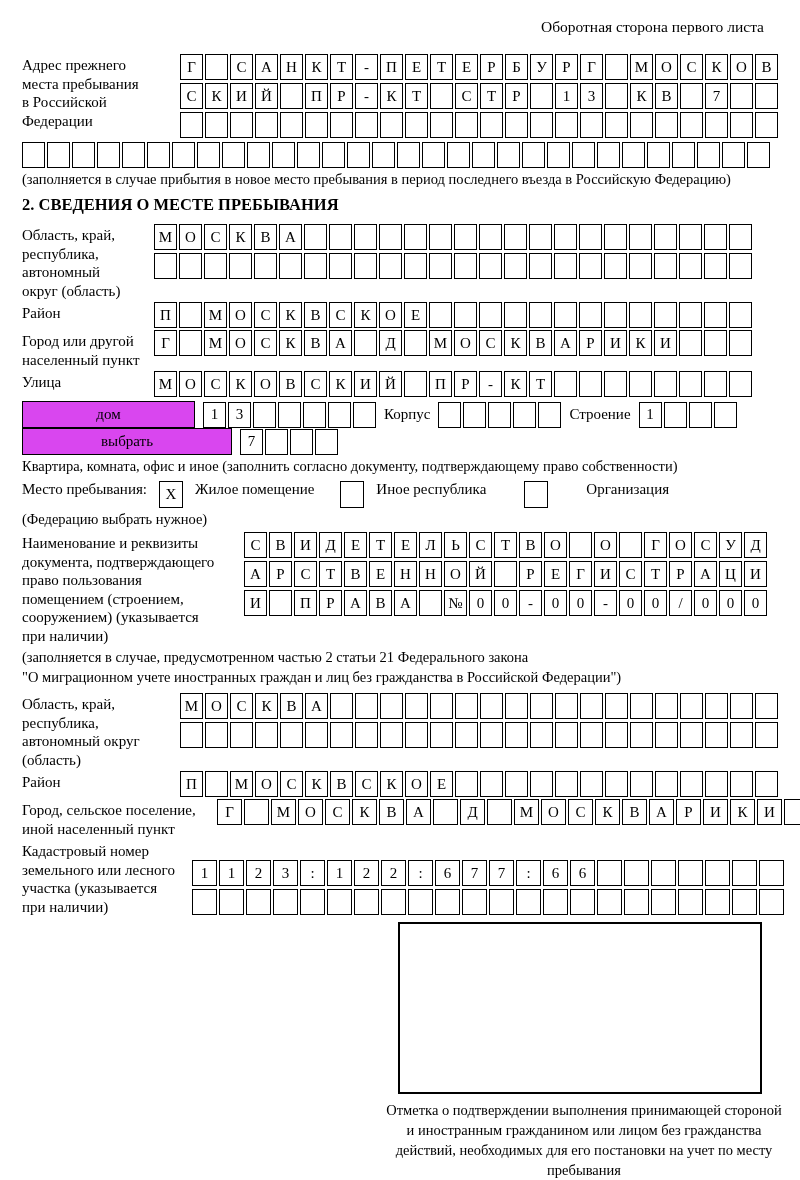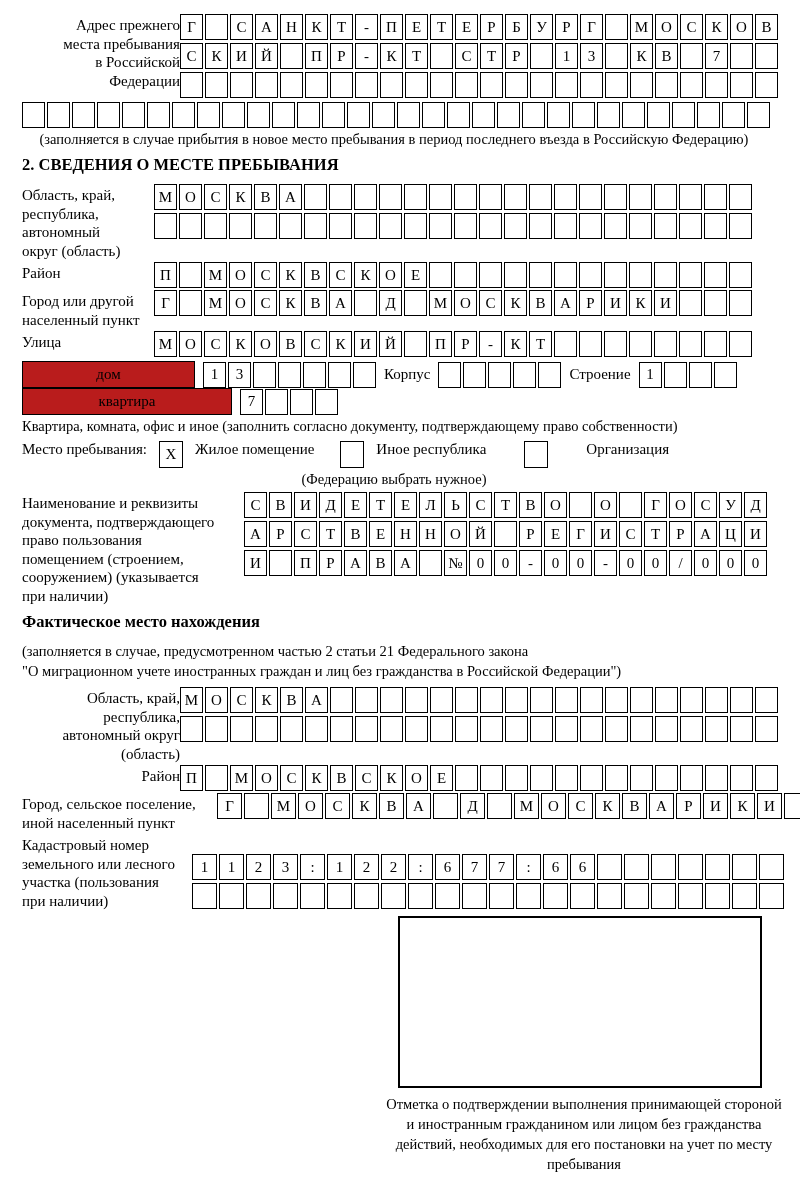--- a/index.html
+++ b/index.html
@@ -5,38 +5,38 @@
   html,body{margin:0;padding:0;}
   body{
     width:800px;height:1180px;background:#ffffff;color:#000;
     font-family:"Liberation Serif","DejaVu Serif",serif;
     font-size:15px;overflow:hidden;position:relative;
   }
   .page{padding:14px 34px 0 22px;box-sizing:border-box;width:800px;}
   .hdr{text-align:right;font-size:15.5px;margin:4px 2px 18px 0;}
   .fieldrow{display:flex;align-items:flex-start;margin-bottom:2px;}
   .lbl{white-space:pre-line;line-height:18.5px;font-size:15px;padding-top:2px;}
-  .w158{width:158px;flex:0 0 158px;text-align:right;}
+  .w158{width:158px;flex:0 0 158px;}
   .w132{width:132px;flex:0 0 132px;}
   .w222{width:222px;flex:0 0 222px;}
   .gridcol{display:flex;flex-direction:column;gap:3px;}
   .grid{display:flex;gap:2px;}
   .cell{
     box-sizing:border-box;width:23px;height:26px;flex:0 0 23px;
     border:1.6px solid #000;display:flex;align-items:center;justify-content:center;
     font-size:15px;line-height:1;background:#fff;
   }
   .wide .cell{width:25px;flex-basis:25px;}
   .fullrow{margin:4px 0 0 0;}
-  .caption{font-size:14.5px;text-align:center;margin:3px 0 4px;}
+  .caption{font-size:14.5px;text-align:left;margin:3px 0 4px;}
   .caption-left{font-size:14.5px;text-align:left;margin:3px 0 5px;}
   .sec-title{font-weight:bold;text-align:left;font-size:16.5px;margin:7px 0 9px;}
   .boxfield{
     box-sizing:border-box;border:1.6px solid #000;height:27px;
-    display:flex;align-items:center;justify-content:center;background:#b91c1c;
+    display:flex;align-items:center;justify-content:center;background:#d946ef;
   }
   .dom-box{width:173px;flex:0 0 173px;margin-right:8px;}
   .kv-box{width:210px;flex:0 0 210px;margin-right:8px;}
   .inl{display:flex;align-items:center;}
   .inl-lbl{margin:0 8px;white-space:nowrap;}
   .cb{
     box-sizing:border-box;width:24px;height:27px;border:1.6px solid #000;
     display:flex;align-items:center;justify-content:center;flex:0 0 24px;background:#fff;
   }
   .mesto{display:flex;align-items:flex-start;margin:6px 0 2px;}
@@ -52,20 +52,21 @@
   .stamp-caption{
     margin:6px 0 0 362px;width:400px;text-align:center;
     font-size:14.5px;line-height:20px;
   }
 </style>
 </head>
 <body>
 
 <div class="page">
 
+  <div class="hdr">Оборотная сторона первого листа</div>
 
   <div class="fieldrow">
     <div class="lbl w158">Адрес прежнего
 места пребывания
 в Российской
 Федерации</div>
     <div class="gridcol">
       <div class="grid">
           <span class="cell">Г</span>
           <span class="cell"></span>
@@ -359,21 +360,21 @@
     <div class="grid">
         <span class="cell">1</span>
         <span class="cell"></span>
         <span class="cell"></span>
         <span class="cell"></span>
       </div>
   </div>
 
   <div class="inl">
     <div class="boxfield kv-box">
-      <span>квартира</span>
+      <span>выбрать</span>
     </div>
     <div class="grid">
         <span class="cell">7</span>
         <span class="cell"></span>
         <span class="cell"></span>
         <span class="cell"></span>
       </div>
   </div>
   <div class="caption-left">Квартира, комната, офис и иное (заполнить согласно документу, подтверждающему право собственности)</div>
 
@@ -467,21 +468,20 @@
           <span class="cell">0</span>
           <span class="cell">0</span>
           <span class="cell">/</span>
           <span class="cell">0</span>
           <span class="cell">0</span>
           <span class="cell">0</span>
         </div>
     </div>
   </div>
 
-  <div class="sec-title">Фактическое место нахождения</div>
   <div class="fact-cap">(заполняется в случае, предусмотренном частью 2 статьи 21 Федерального закона</div>
   <div class="fact-cap" style="margin-bottom:6px;">"О миграционном учете иностранных граждан и лиц без гражданства в Российской Федерации")</div>
 
   <div class="fieldrow">
     <div class="lbl w158">Область, край,
 республика,
 автономный округ
 (область)</div>
     <div class="gridcol">
       <div class="grid">
@@ -594,21 +594,21 @@
         <span class="cell">И</span>
         <span class="cell">К</span>
         <span class="cell">И</span>
         <span class="cell"></span>
       </div>
   </div>
 
   <div class="fieldrow">
     <div class="lbl" style="width:170px;flex:0 0 170px;">Кадастровый номер
 земельного или лесного
-участка (пользования
+участка (указывается
 при наличии)</div>
     <div class="gridcol kadastr-grids">
       <div class="grid wide">
           <span class="cell">1</span>
           <span class="cell">1</span>
           <span class="cell">2</span>
           <span class="cell">3</span>
           <span class="cell">:</span>
           <span class="cell">1</span>
           <span class="cell">2</span>

